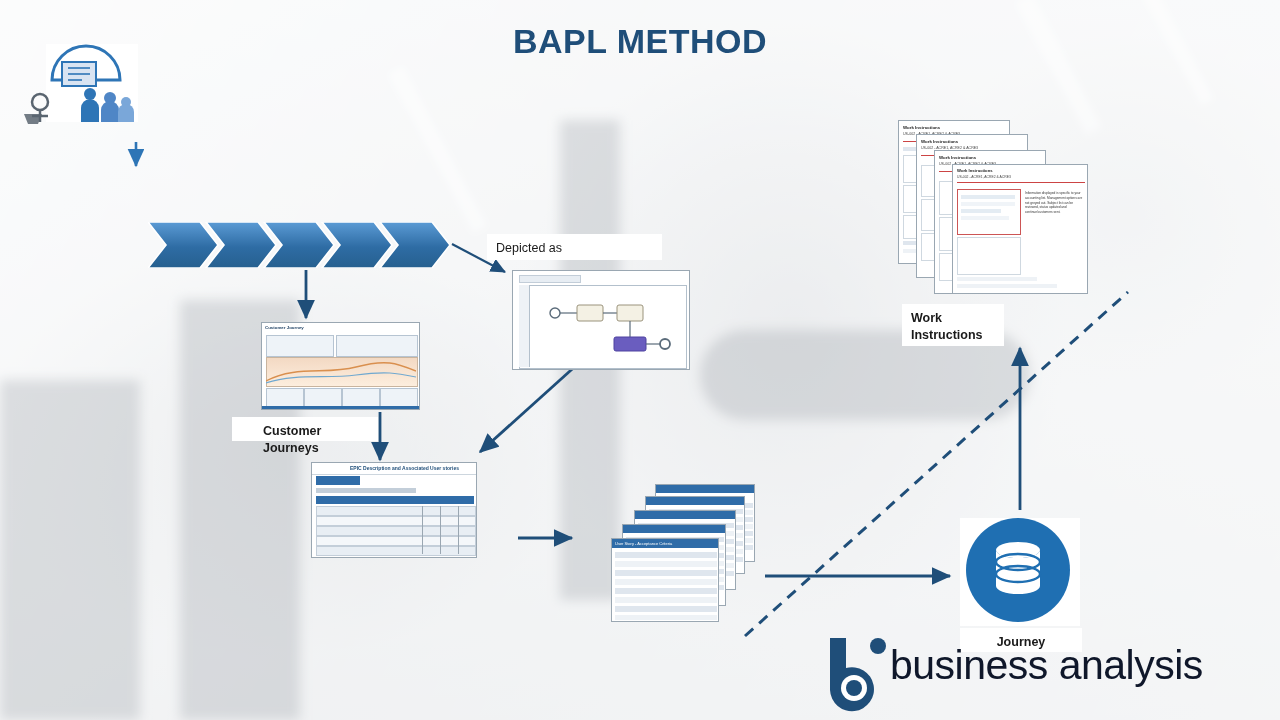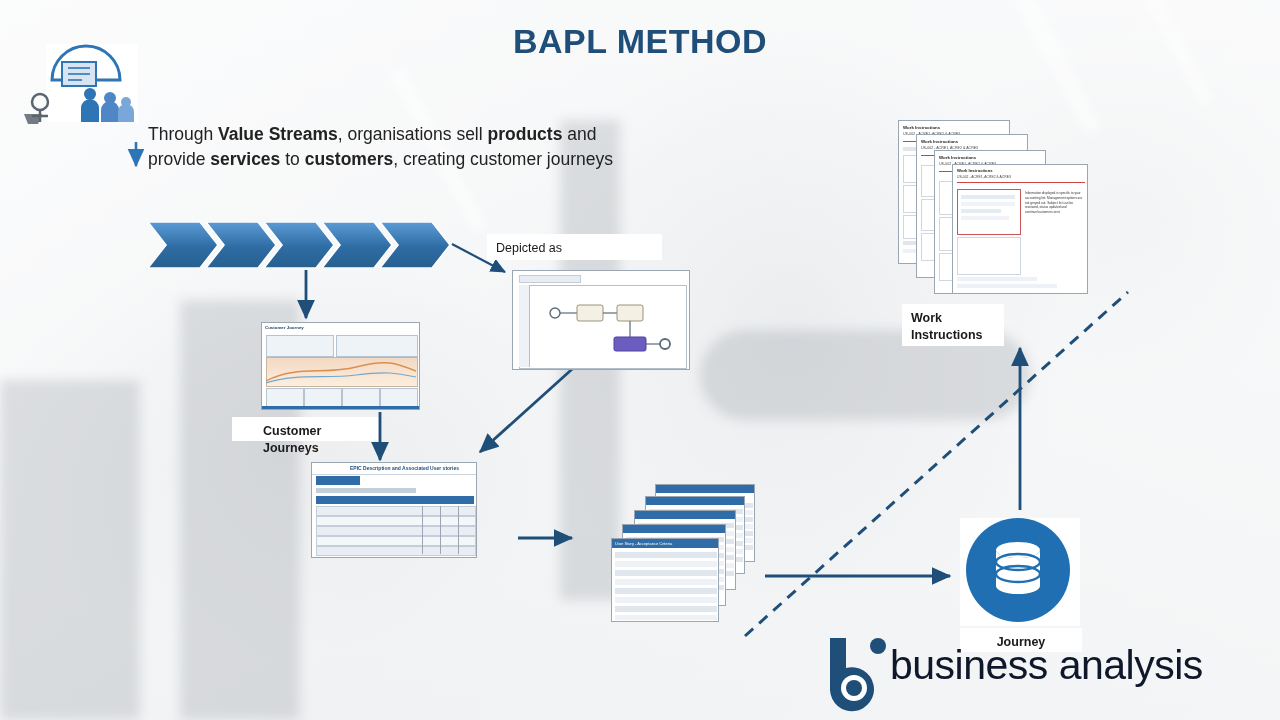--- a/index.html
+++ b/index.html
@@ -187,23 +187,20 @@
       <path d="M100 104 v-10 a8 8 0 0 1 16 0 v10 z" fill="#7aa7d9"></path>
       <circle cx="22" cy="84" r="8" fill="none" stroke="#5a6570" stroke-width="2.5"></circle>
       <line x1="22" y1="92" x2="22" y2="104" stroke="#5a6570" stroke-width="2.5"></line>
       <line x1="14" y1="98" x2="30" y2="98" stroke="#5a6570" stroke-width="2.5"></line>
       <path d="M6 96 h18 l-4 10 h-10 z" fill="#5a6570" opacity="0.85"></path>
     </svg>
   </div>
 
   <div class="title">BAPL METHOD</div>
 
-  <div class="intro">
-    <span id="intro-rich"><span>Through </span><b>Value Streams</b><span>, organisations sell </span><b>products</b><span> and provide </span><b>services</b><span> to </span><b>customers</b><span>, creating customer journeys</span></span>
-  </div>
 
   <div class="chevrons">
     <svg width="305" height="46" viewBox="0 0 305 46">
       <defs>
         <linearGradient id="chevGrad" x1="0" y1="0" x2="0" y2="1">
           <stop offset="0%" stop-color="#5B9BD5"></stop>
           <stop offset="55%" stop-color="#2E6CA4"></stop>
           <stop offset="100%" stop-color="#26608f"></stop>
         </linearGradient>
       </defs>

